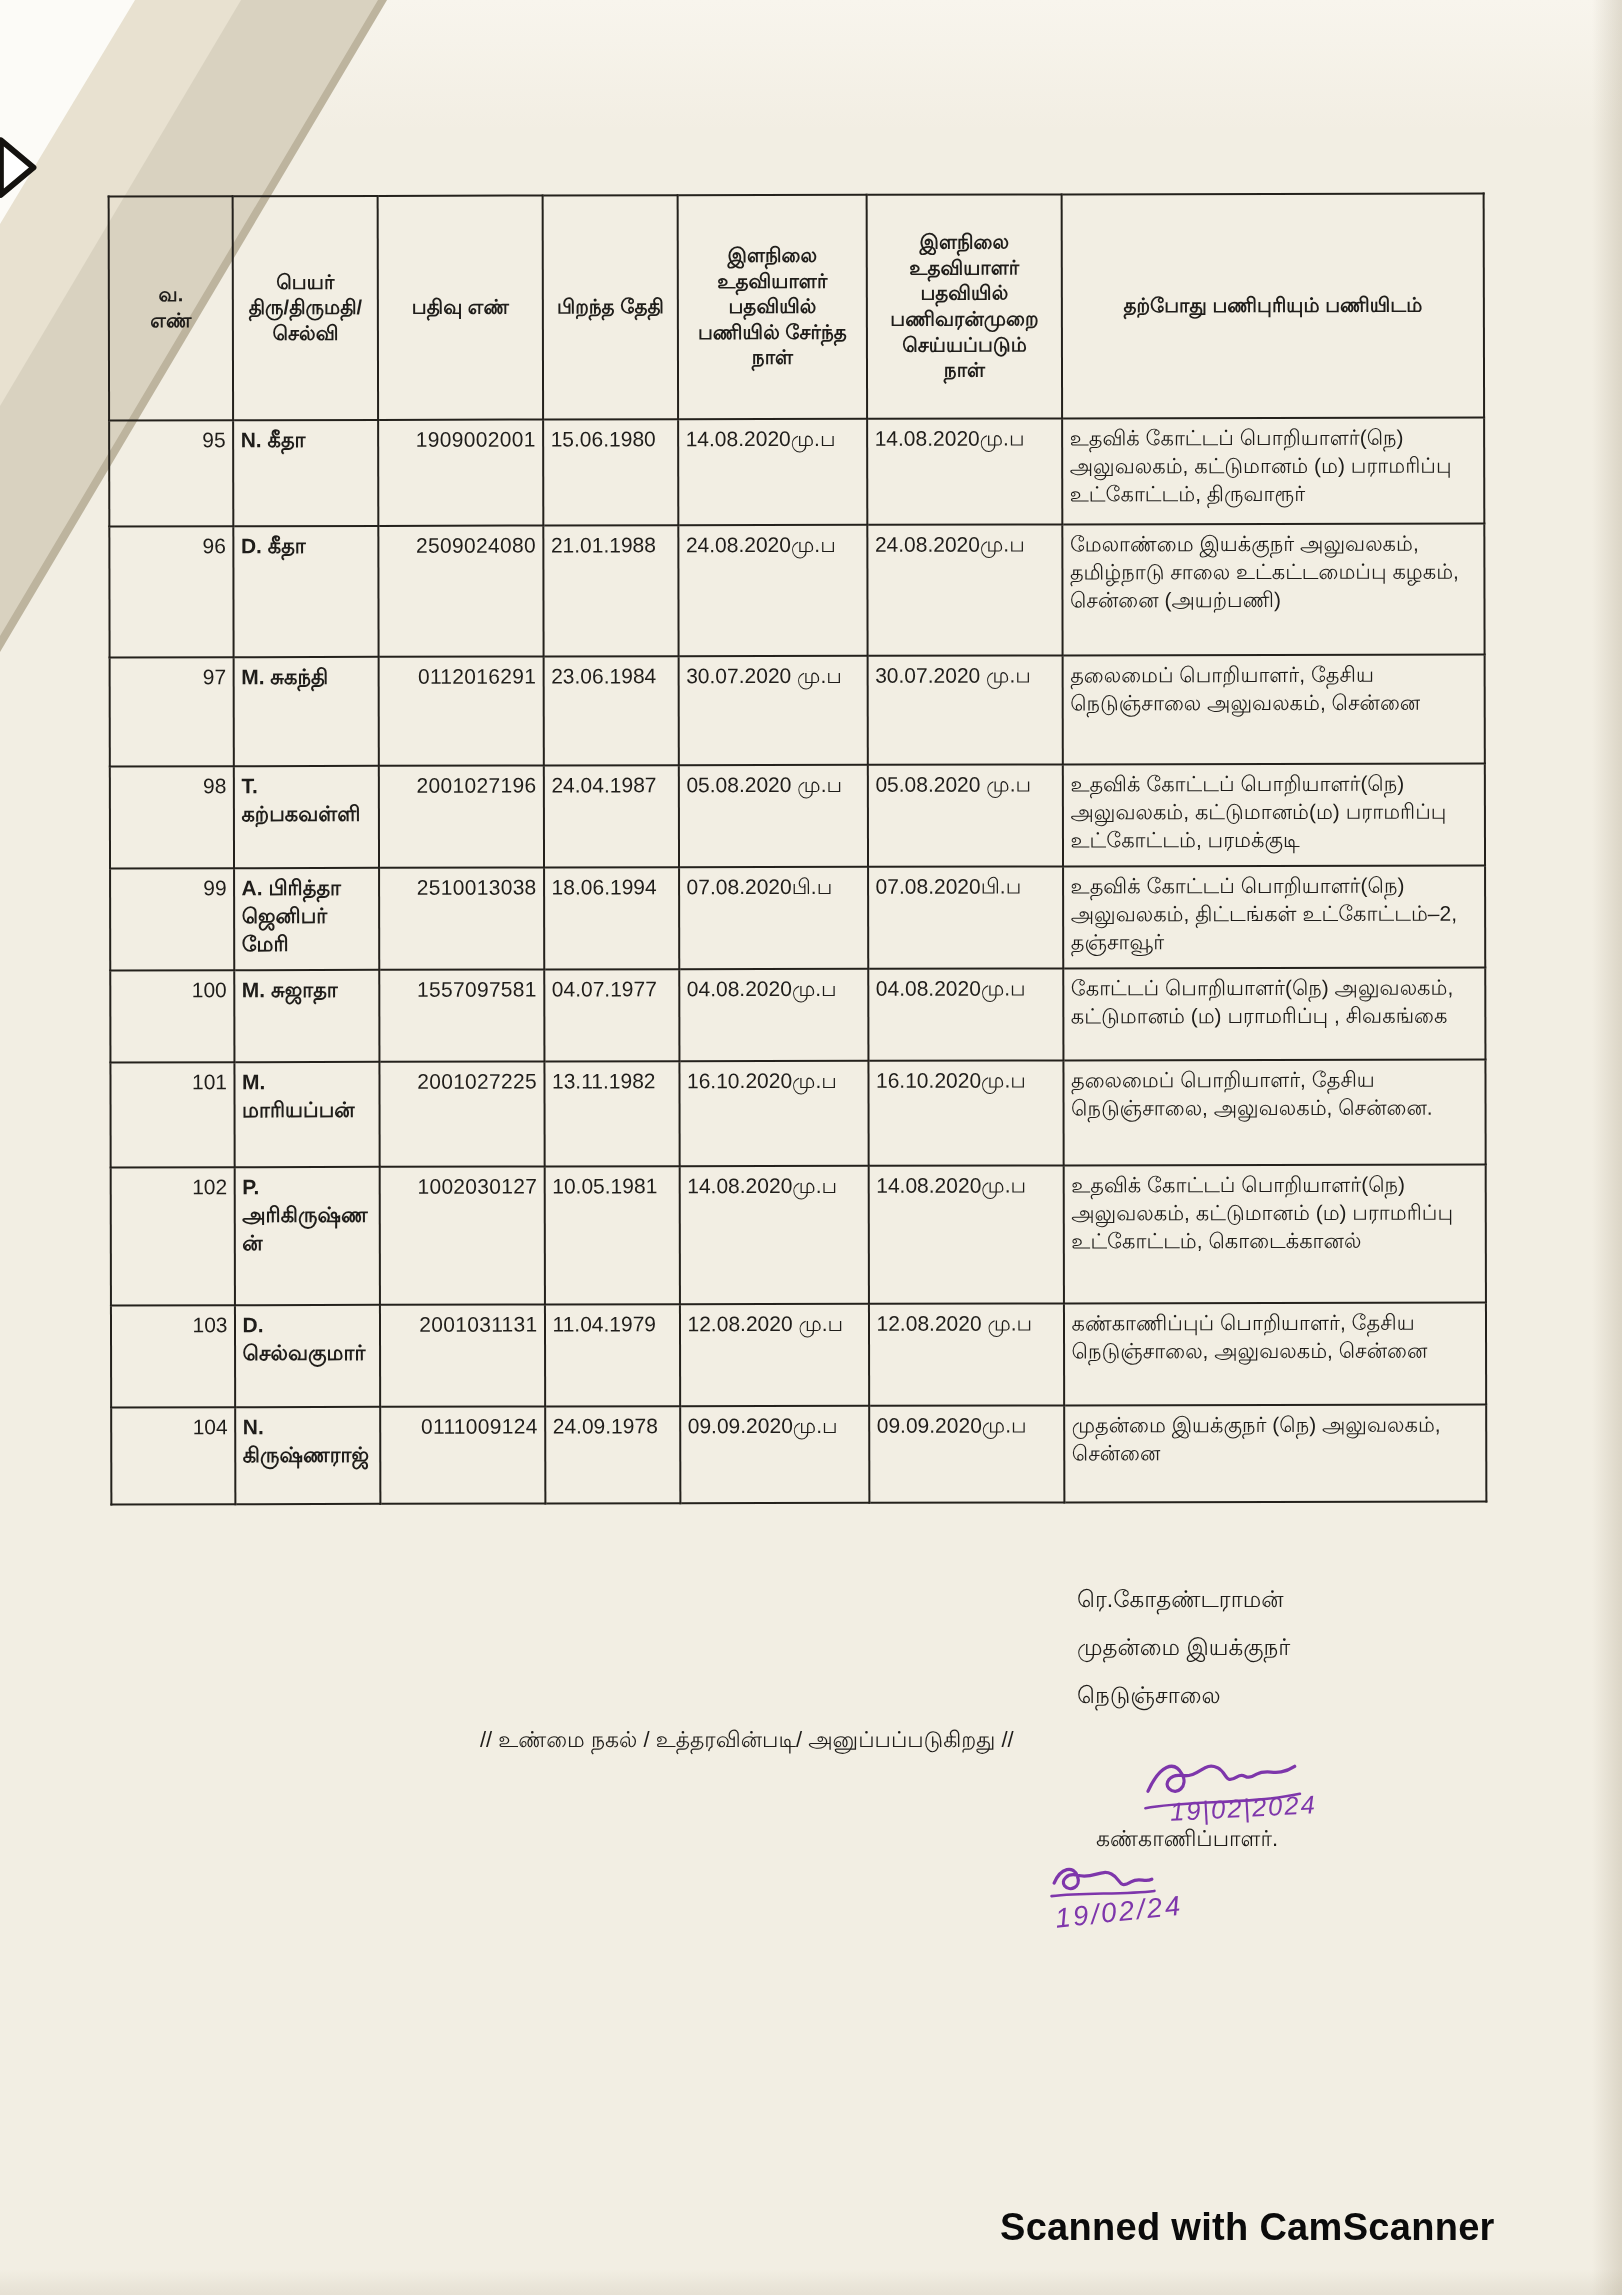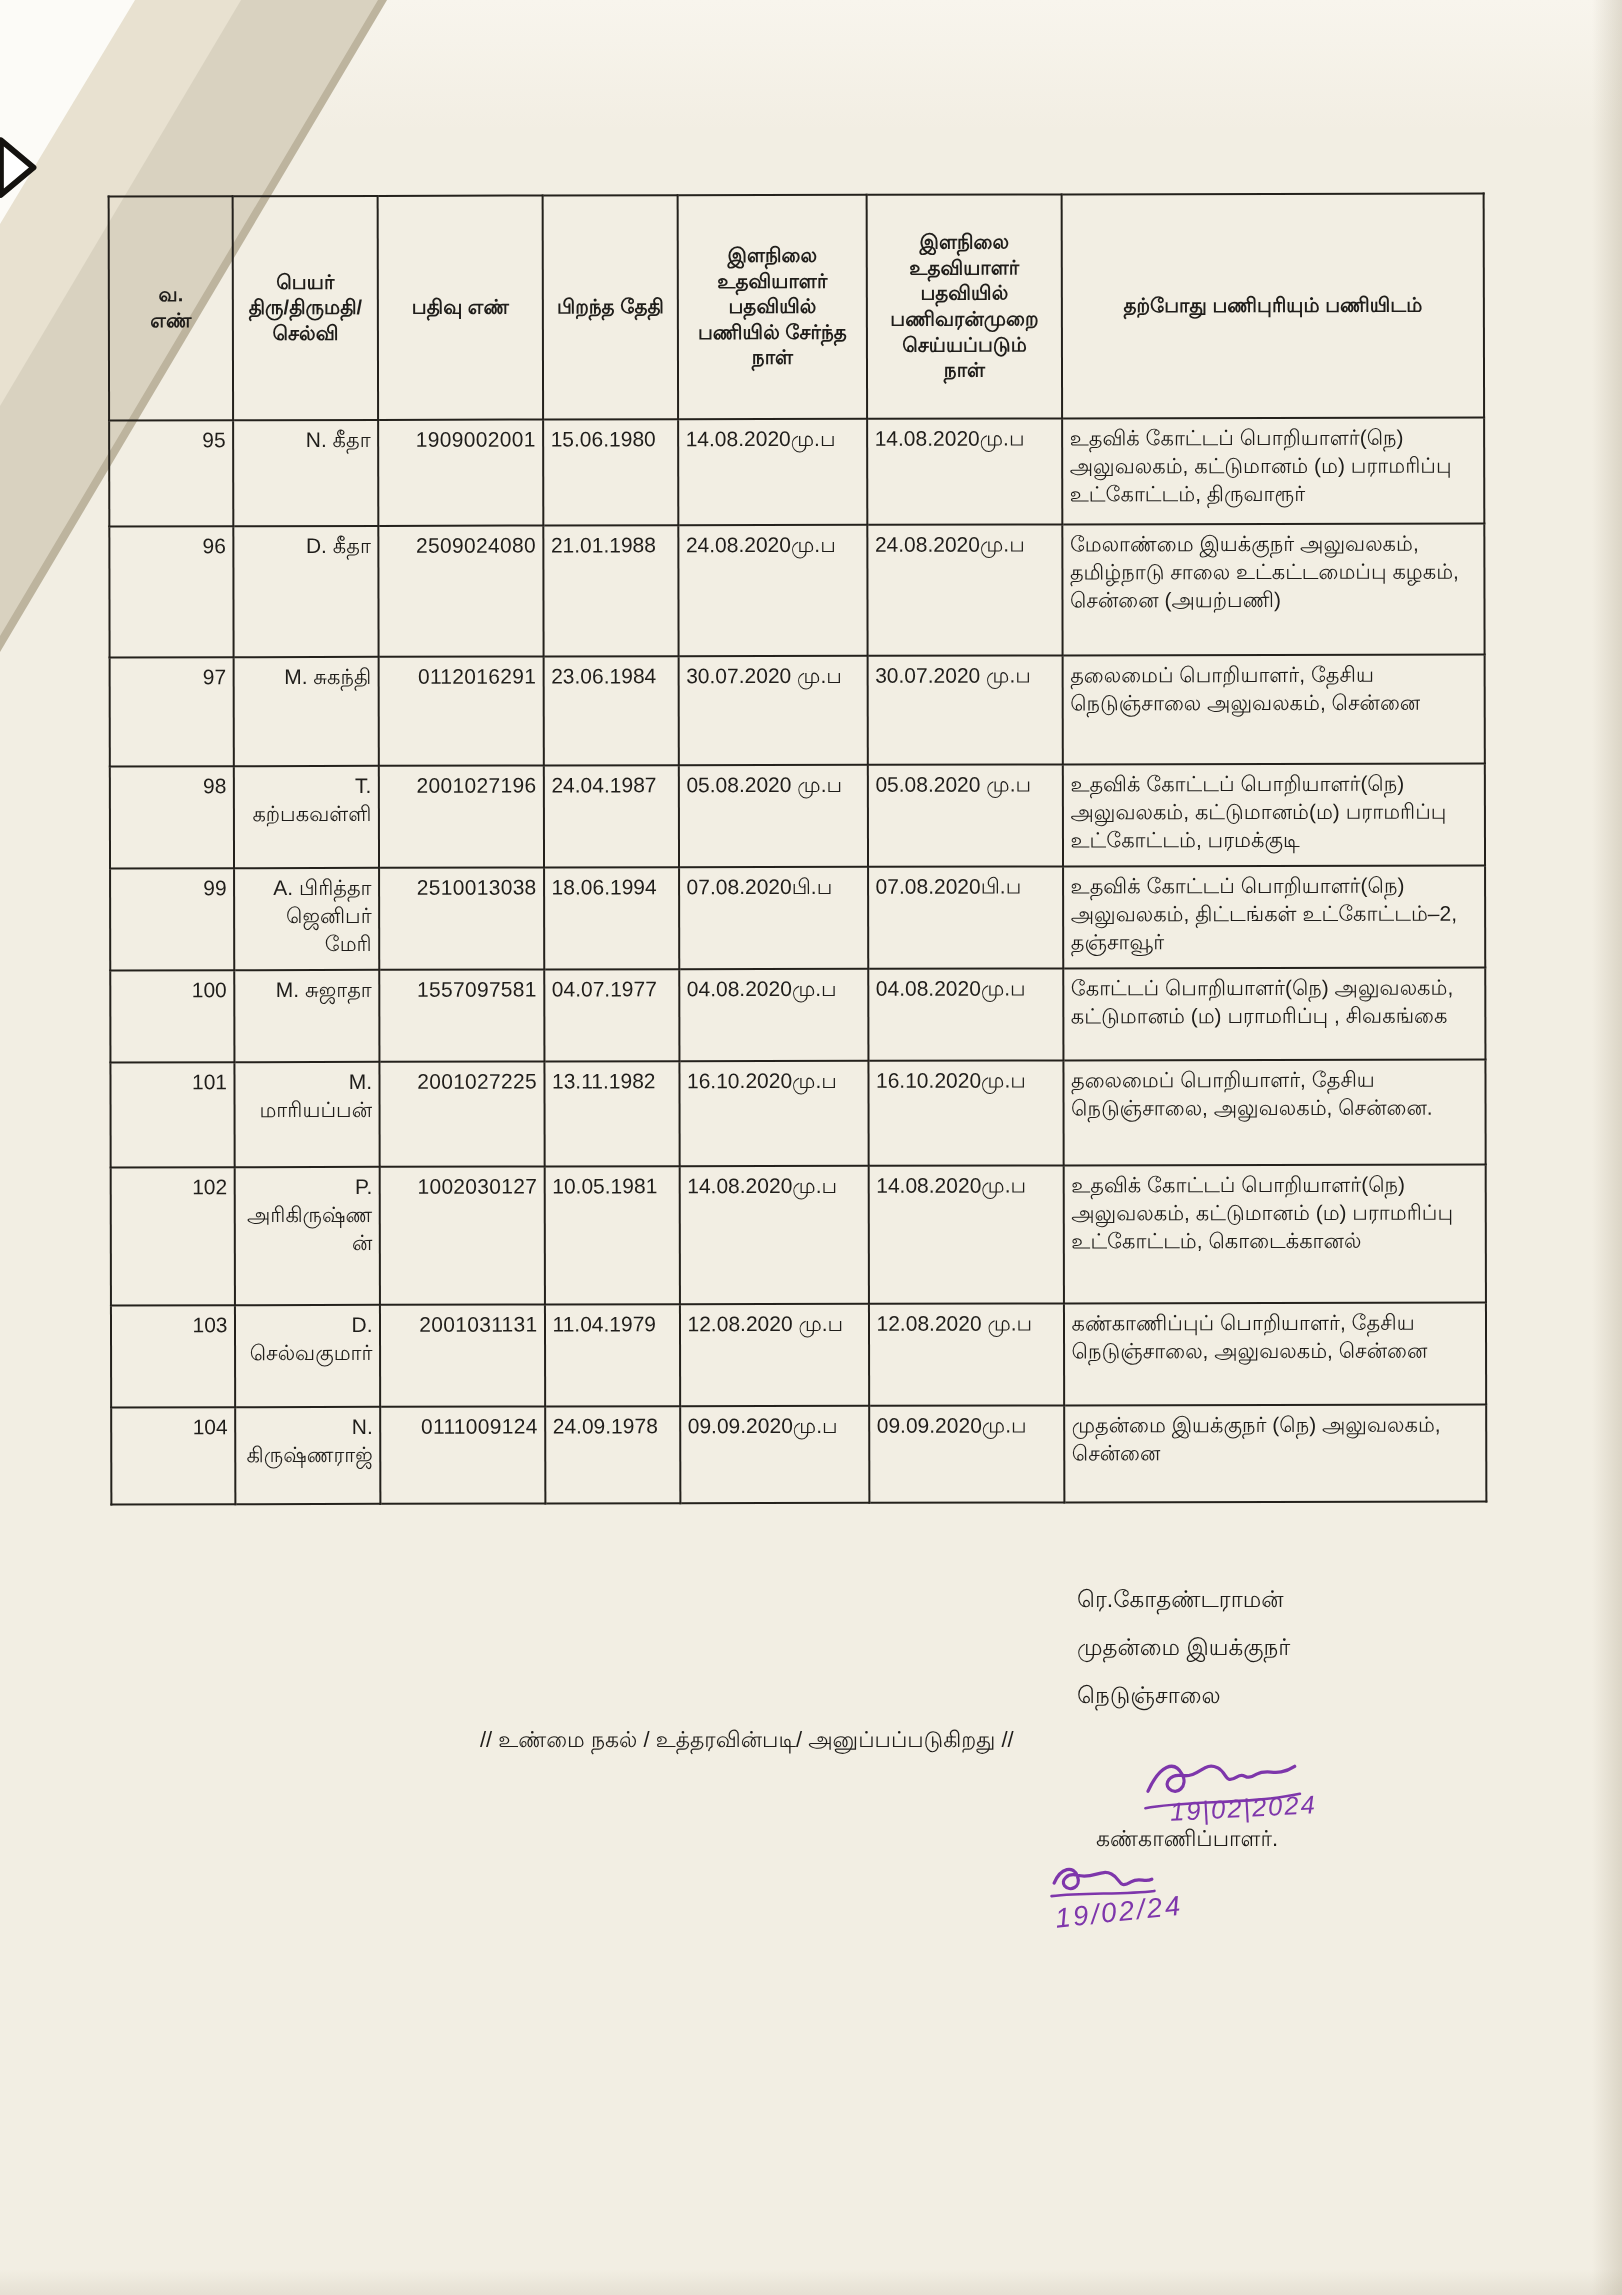--- a/index.html
+++ b/index.html
@@ -33,21 +33,21 @@
 
   
   table.doc { position:absolute; left:109px; top:194px; width:1375px;
     border-collapse:collapse; table-layout:fixed; transform:rotate(-0.12deg); }
   table.doc th, table.doc td {
     border:2px solid #24211c; padding:5.2px 6.5px; vertical-align:top;
     font-size:21px; line-height:1.32; overflow:hidden; word-wrap:break-word; }
   table.doc th { font-weight:700; vertical-align:middle; text-align:center;
     white-space:pre-line; font-size:20px; line-height:1.28; }
   td.c0 { text-align:right; font-weight:400; font-size:22px; }
-  td.c1 { text-align:right; }
+  td.c1 { text-align:left;font-weight:bold; }
   td.c2 { text-align:right; letter-spacing:0.3px; }
   td.c3 { text-align:left; white-space:nowrap; }
   td.c4, td.c5 { text-align:left; white-space:nowrap; }
   td.c6 { text-align:left; }
 
   
   .signatory { position:absolute; left:1077px; top:1575px; width:262px;
     text-align:left; font-size:23px; line-height:48px; }
 
   .attestation-line { position:absolute; left:480px; top:1727px; font-size:22px; }
@@ -229,15 +229,16 @@
   <div class="approver">கண்காணிப்பாளர்.</div>
 
   <div class="sig2">
     <svg width="114" height="47" viewBox="0 0 175 72">
       <path d="M14 40 C24 16 44 12 50 30 C56 46 38 54 30 44 C24 36 34 24 50 28 C74 34 86 18 102 26 C118 34 112 50 132 38 C146 30 152 40 164 34" fill="none" stroke="#7e36ab" stroke-width="5" stroke-linecap="round"></path>
       <path d="M10 60 C60 54 120 58 168 52" fill="none" stroke="#7e36ab" stroke-width="4" stroke-linecap="round"></path>
     </svg>
   </div>
   <div class="sig2-date">19/02/24</div>
 
+  <div class="cam-note">Scanned with CamScanner</div>
 
 </div>
 
 
 </body></html>

